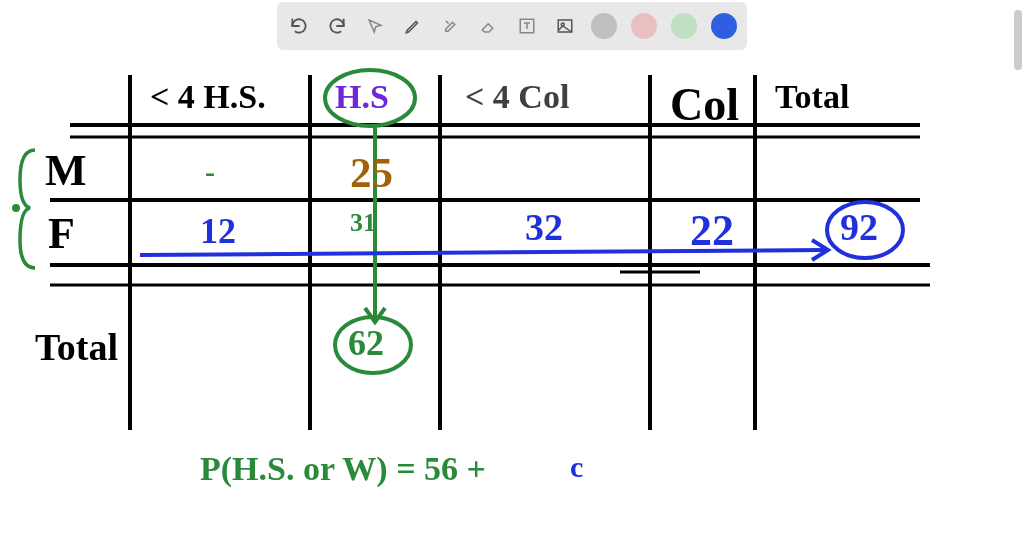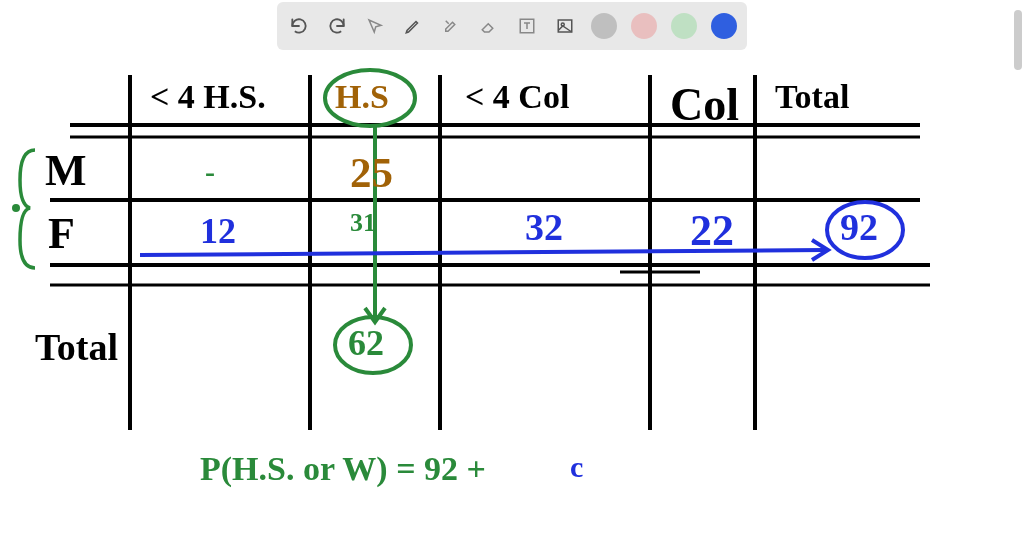--- a/index.html
+++ b/index.html
@@ -147,37 +147,37 @@
 
     <path d="M 140 205 L 825 200" stroke="#2030dd" stroke-width="4" fill="none"></path>
     <path d="M 812 190 L 828 200 L 812 210" stroke="#2030dd" stroke-width="4" fill="none"></path>
 
     <ellipse cx="865" cy="180" rx="38" ry="28" stroke="#2030dd" stroke-width="4" fill="none"></ellipse>
 
     <path d="M 620 222 L 700 222" stroke="#000" stroke-width="3" fill="none"></path>
   </svg>
 
   <div class="hw" style="left:150px;top:28px;font-size:34px;color:#000">&lt; 4 H.S.</div>
-  <div class="hw" style="left:335px;top:28px;font-size:34px;color:#a16207">H.S</div>
-  <div class="hw" style="left:465px;top:28px;font-size:34px;color:#000000">&lt; 4 Col</div>
+  <div class="hw" style="left:335px;top:28px;font-size:34px;color:#6d28d9">H.S</div>
+  <div class="hw" style="left:465px;top:28px;font-size:34px;color:#404040">&lt; 4 Col</div>
   <div class="hw" style="left:670px;top:28px;font-size:46px;color:#000">Col</div>
   <div class="hw" style="left:775px;top:28px;font-size:34px;color:#000">Total</div>
 
   <div class="hw" style="left:45px;top:95px;font-size:44px;color:#000">M</div>
   <div class="hw" style="left:205px;top:105px;font-size:30px;color:#2a8a3a">-</div>
   <div class="hw" style="left:350px;top:98px;font-size:43px;color:#a16207">25</div>
 
   <div class="hw" style="left:48px;top:158px;font-size:44px;color:#000">F</div>
   <div class="hw" style="left:200px;top:160px;font-size:36px;color:#2030dd">12</div>
   <div class="hw" style="left:350px;top:158px;font-size:26px;color:#2a8a3a">31</div>
   <div class="hw" style="left:525px;top:155px;font-size:38px;color:#2030dd">32</div>
   <div class="hw" style="left:690px;top:155px;font-size:44px;color:#2030dd">22</div>
   <div class="hw" style="left:840px;top:155px;font-size:38px;color:#2030dd">92</div>
 
   <div class="hw" style="left:35px;top:275px;font-size:38px;color:#000">Total</div>
   <div class="hw" style="left:348px;top:272px;font-size:36px;color:#2a8a3a">62</div>
 
-  <div class="hw" style="left:200px;top:400px;font-size:34px;color:#2a8a3a">P(H.S. or W) = 92 + </div>
+  <div class="hw" style="left:200px;top:400px;font-size:34px;color:#2a8a3a">P(H.S. or W) = 56 + </div>
   <div class="hw" style="left:570px;top:400px;font-size:30px;color:#2030dd">c</div>
 
 </div>
 
 <div class="scrollbar-v"></div>
 
 </body></html>

